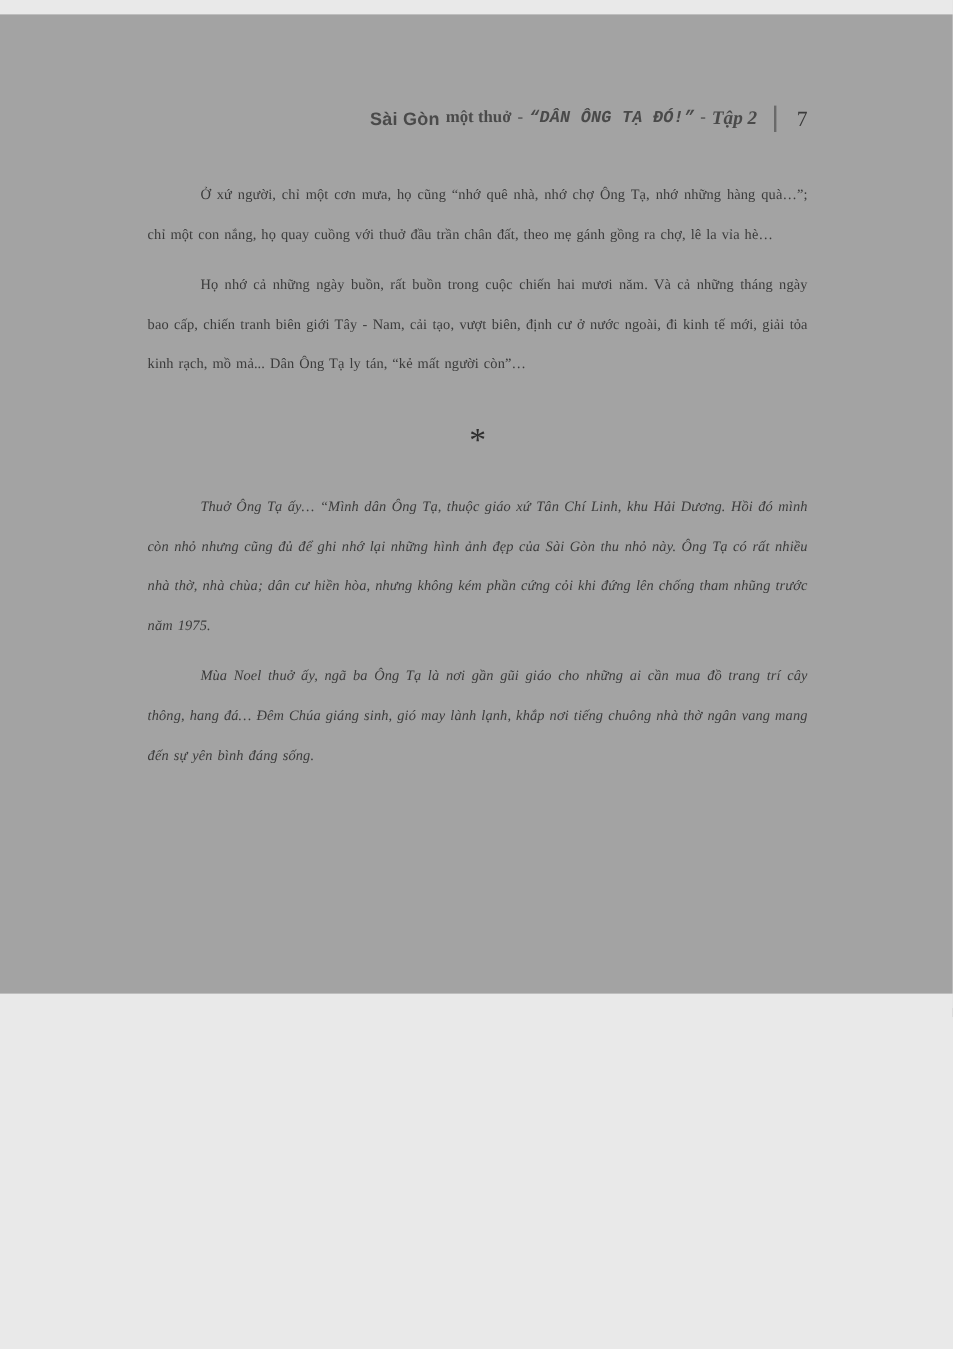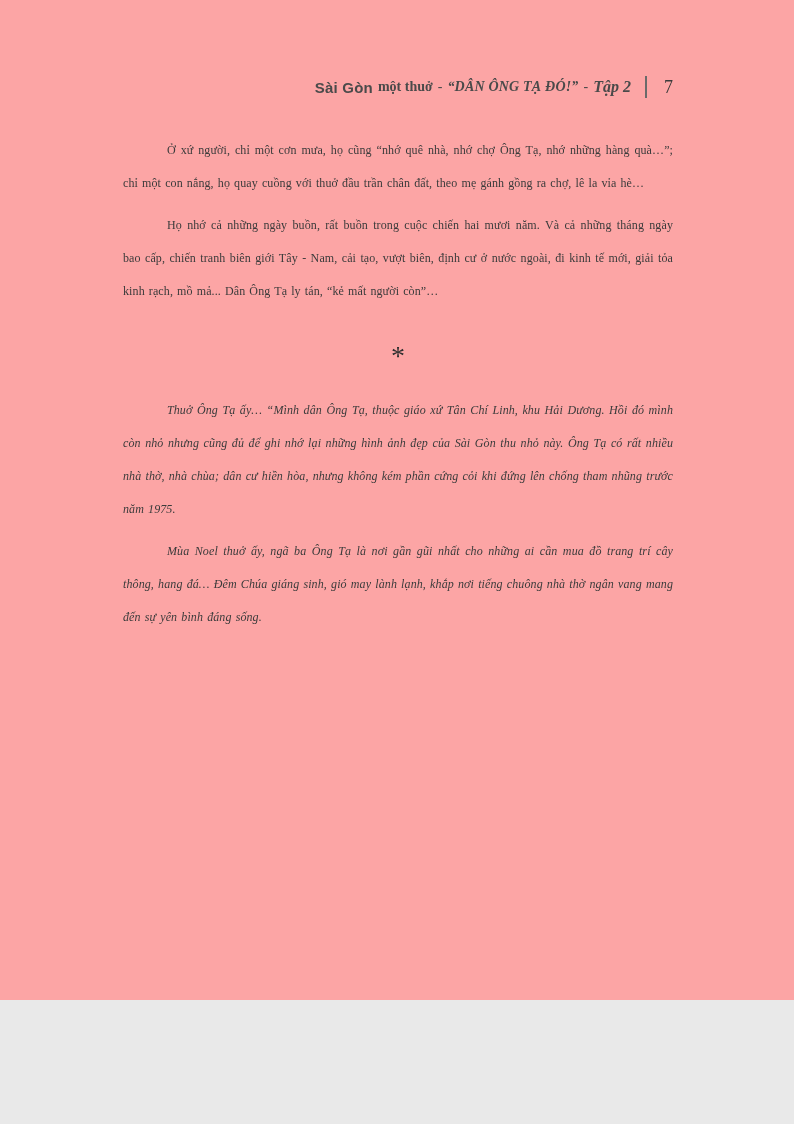--- a/index.html
+++ b/index.html
@@ -3,23 +3,23 @@
 <meta charset="utf-8">
 <style>
   html, body {
     margin: 0;
     padding: 0;
     background: #e9e9e9;
   }
   .page {
     position: relative;
     width: 794px;
-    height: 1000px;
-    margin: 0 auto;
-    background: #fca5a5;
+    height: 816px;
+    margin: 12px auto;
+    background: #a3a3a3;
     font-family: "Liberation Serif", serif;
     color: #3b3b3b;
     overflow: hidden;
   }
   .running-header {
     position: absolute;
     top: 76px;
     left: 123px;
     width: 550px;
     display: flex;
@@ -38,21 +38,21 @@
     font-family: "Liberation Serif", serif;
     font-weight: 600;
     font-size: 14px;
     margin-left: 5px;
   }
   .hdr-dash {
     font-size: 14px;
     margin: 0 5px;
   }
   .hdr-book-title {
-    font-family: Liberation Serif, serif;
+    font-family: Liberation Mono, monospace;
     font-weight: 700;
     font-style: italic;
     font-size: 14px;
     letter-spacing: 0.2px;
   }
   .hdr-volume {
     font-family: "Liberation Serif", serif;
     font-style: italic;
     font-weight: 600;
     font-size: 16px;
@@ -113,16 +113,16 @@
     <span class="hdr-volume">Tập 2</span>
     <span class="hdr-rule"></span>
     <span class="hdr-page-number">7</span>
   </div>
 
   <div class="page-body">
       <p class="para normal">Ở xứ người, chỉ một cơn mưa, họ cũng “nhớ quê nhà, nhớ chợ Ông Tạ, nhớ những hàng quà…”; chỉ một con nắng, họ quay cuồng với thuở đầu trần chân đất, theo mẹ gánh gồng ra chợ, lê la vỉa hè…</p>
       <p class="para normal">Họ nhớ cả những ngày buồn, rất buồn trong cuộc chiến hai mươi năm. Và cả những tháng ngày bao cấp, chiến tranh biên giới Tây - Nam, cải tạo, vượt biên, định cư ở nước ngoài, đi kinh tế mới, giải tỏa kinh rạch, mồ mả... Dân Ông Tạ ly tán, “kẻ mất người còn”…</p>
       <p class="para separator">*</p>
       <p class="para italic">Thuở Ông Tạ ấy… “Mình dân Ông Tạ, thuộc giáo xứ Tân Chí Linh, khu Hải Dương. Hồi đó mình còn nhỏ nhưng cũng đủ để ghi nhớ lại những hình ảnh đẹp của Sài Gòn thu nhỏ này. Ông Tạ có rất nhiều nhà thờ, nhà chùa; dân cư hiền hòa, nhưng không kém phần cứng cỏi khi đứng lên chống tham nhũng trước năm 1975.</p>
-      <p class="para italic">Mùa Noel thuở ấy, ngã ba Ông Tạ là nơi gần gũi nhất cho những ai cần mua đồ trang trí cây thông, hang đá… Đêm Chúa giáng sinh, gió may lành lạnh, khắp nơi tiếng chuông nhà thờ ngân vang mang đến sự yên bình đáng sống.</p>
+      <p class="para italic">Mùa Noel thuở ấy, ngã ba Ông Tạ là nơi gần gũi giáo cho những ai cần mua đồ trang trí cây thông, hang đá… Đêm Chúa giáng sinh, gió may lành lạnh, khắp nơi tiếng chuông nhà thờ ngân vang mang đến sự yên bình đáng sống.</p>
     </div>
 
 </div>
 
 </body></html>

